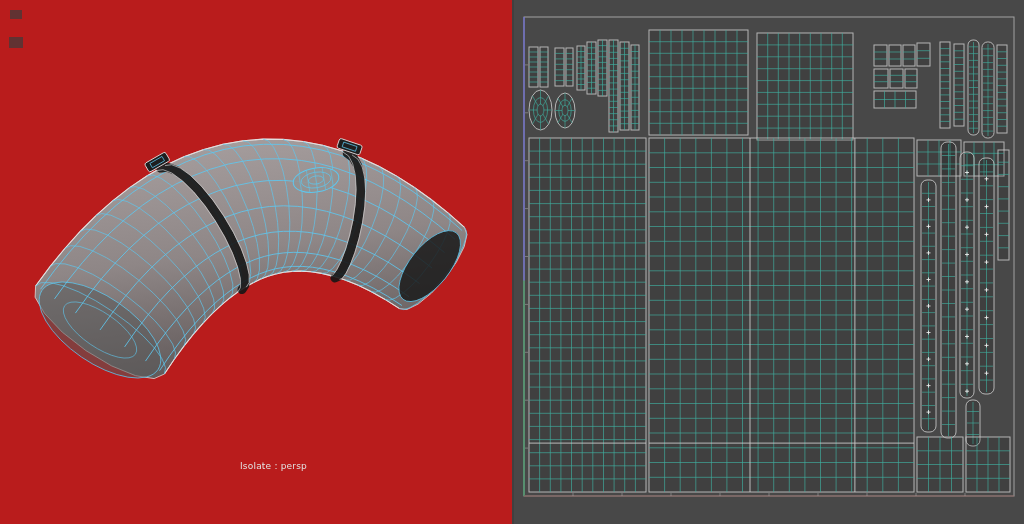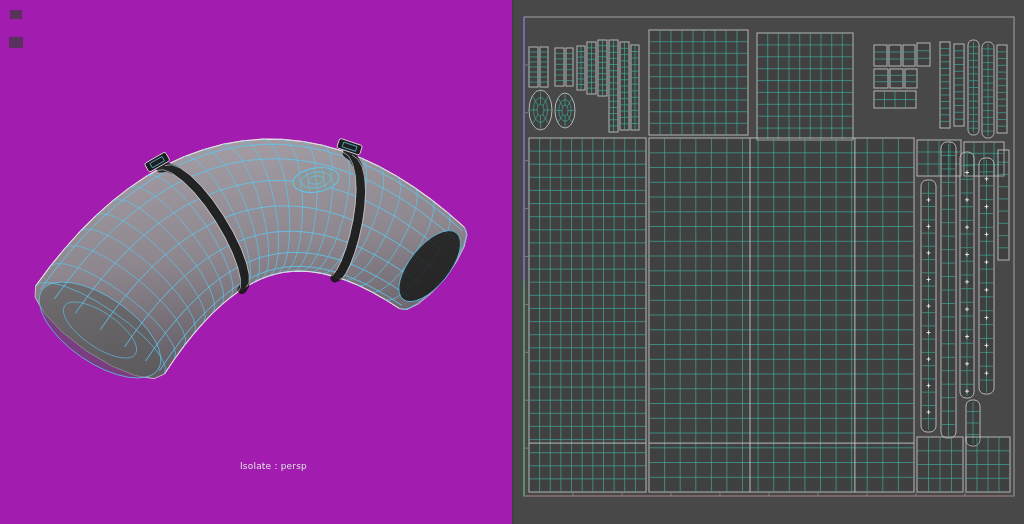--- a/index.html
+++ b/index.html
@@ -1,19 +1,19 @@
 <!DOCTYPE html>
 <html><head>
 <meta charset="utf-8">
 <style>
   html,body{margin:0;padding:0;background:#2e2e2e;}
   .app{position:relative;width:1024px;height:524px;overflow:hidden;display:flex;
        font-family:"DejaVu Sans",sans-serif;background:#4b4b4b;}
   .viewport{position:relative;height:524px;}
-  .viewport.left{width:512px;background:#a21caf;}
+  .viewport.left{width:512px;background:#b91c1c;}
   .viewport.right{width:510px;background:#484848;}
   .divider{width:2px;height:524px;background:#404040;cursor:ew-resize;}
   svg{display:block;width:100%;height:100%;}
   .vp-label{position:absolute;left:240px;top:461px;font-size:9px;color:#e2e2e2;
             letter-spacing:.2px;white-space:nowrap;}
 </style>
 </head>
 <body>
 
 <div class="app">

